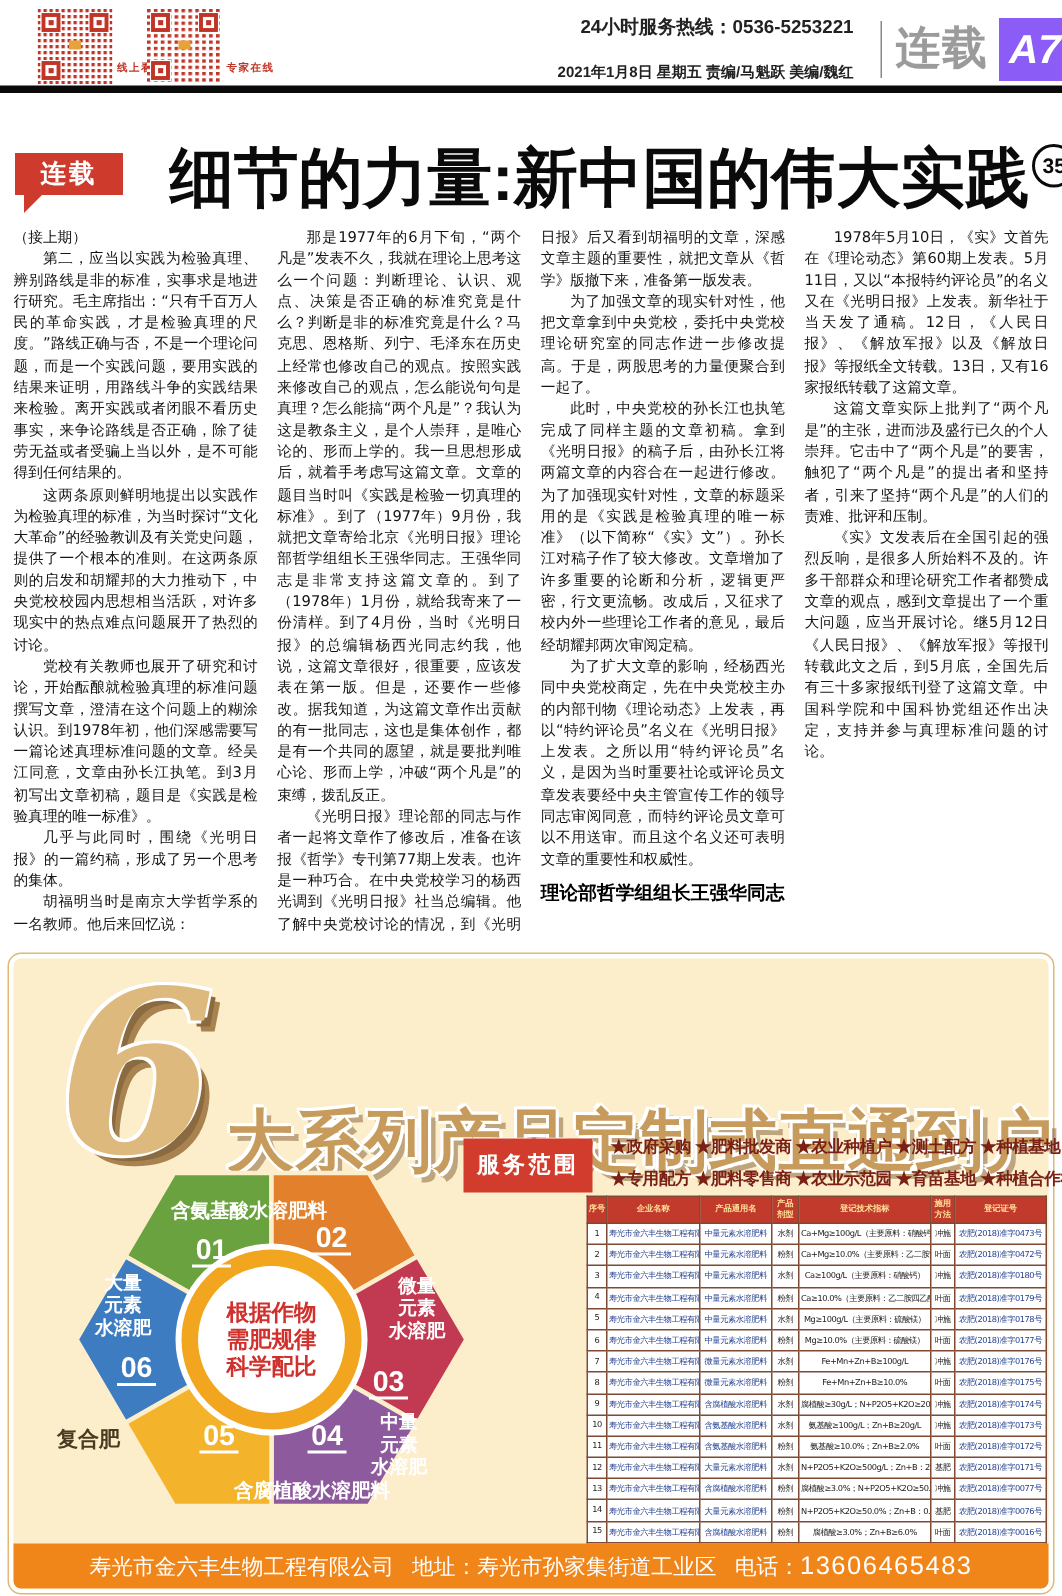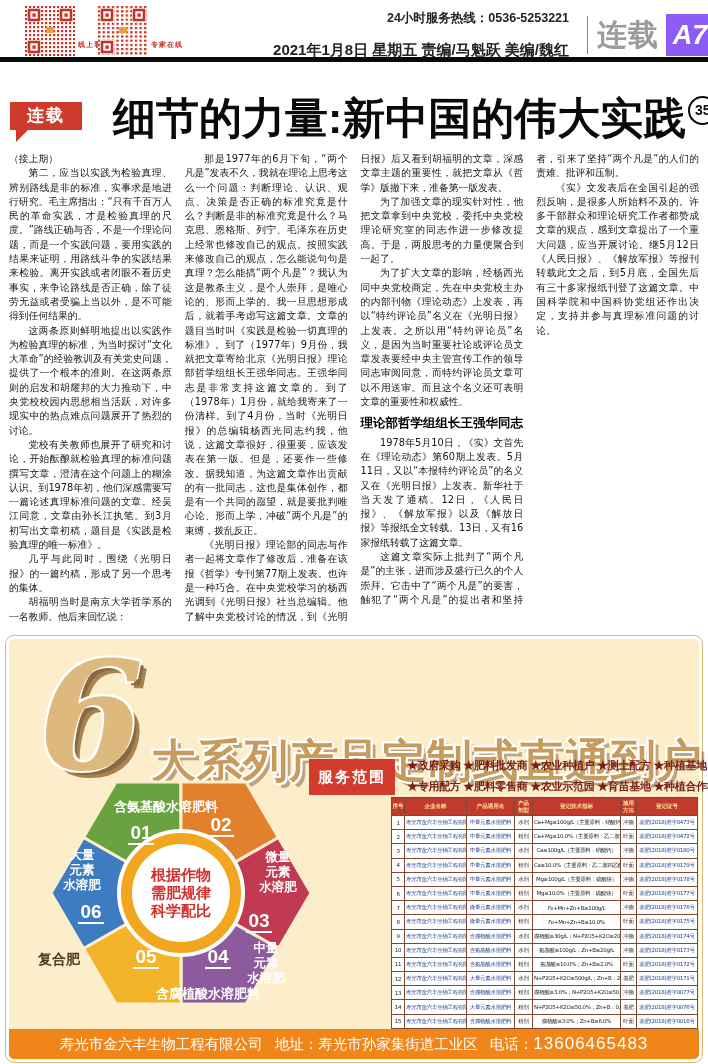--- a/index.html
+++ b/index.html
@@ -7,21 +7,21 @@
         font-family:"Liberation Sans",sans-serif;margin:0 auto;}
   
   .masthead{position:absolute;left:12px;top:0;width:708px;height:57px;}
   .qr{position:absolute;width:50px;height:50px;top:6px;}
   .qr1{left:13px;} .qr2{left:86px;}
   .qr-label{position:absolute;top:40px;font-size:7px;color:#c13527;font-weight:bold;letter-spacing:1px;}
   .qr-label1{left:66px;} .qr-label2{left:139px;}
   .mh-right{position:absolute;right:6px;top:10px;display:flex;align-items:center;}
   .mh-lines{text-align:right;margin-right:9px;color:#222;}
   .mh-hotline{font-size:12.5px;font-weight:bold;}
-  .mh-dateline{font-size:15px;font-weight:bold;margin-top:14px;}
+  .mh-dateline{font-size:10px;font-weight:bold;margin-top:14px;}
   .mh-divider{width:1px;height:38px;background:#888;margin:0 9px;}
   .mh-serial{font-size:30px;font-weight:900;color:#9b9b9b;letter-spacing:1px;margin-right:7px;}
   .mh-pageno{background:#8b5cf6;color:#fff;font-weight:900;font-style:italic;
              font-size:27px;width:48px;height:42px;line-height:42px;text-align:center;}
   .black-rule{position:absolute;left:0;top:57px;width:708px;height:5px;background:#0a0a0a;}
   
   .headline-row{position:absolute;left:0;top:90px;width:708px;height:60px;}
   .serial-tag{position:absolute;left:10px;top:12px;width:72px;height:28px;background:#ce3a2b;
               color:#fff;font-size:17px;font-weight:bold;text-align:center;line-height:28px;letter-spacing:2px;}
   .serial-tag:after{content:"";position:absolute;left:6px;top:28px;border:7px solid transparent;
@@ -135,20 +135,21 @@
   <div class="article">
       <p class="noindent">（接上期）</p>
       <p>第二，应当以实践为检验真理、辨别路线是非的标准，实事求是地进行研究。毛主席指出：“只有千百万人民的革命实践，才是检验真理的尺度。”路线正确与否，不是一个理论问题，而是一个实践问题，要用实践的结果来证明，用路线斗争的实践结果来检验。离开实践或者闭眼不看历史事实，来争论路线是否正确，除了徒劳无益或者受骗上当以外，是不可能得到任何结果的。</p>
       <p>这两条原则鲜明地提出以实践作为检验真理的标准，为当时探讨“文化大革命”的经验教训及有关党史问题，提供了一个根本的准则。在这两条原则的启发和胡耀邦的大力推动下，中央党校校园内思想相当活跃，对许多现实中的热点难点问题展开了热烈的讨论。</p>
       <p>党校有关教师也展开了研究和讨论，开始酝酿就检验真理的标准问题撰写文章，澄清在这个问题上的糊涂认识。到1978年初，他们深感需要写一篇论述真理标准问题的文章。经吴江同意，文章由孙长江执笔。到3月初写出文章初稿，题目是《实践是检验真理的唯一标准》。</p>
       <p>几乎与此同时，围绕《光明日报》的一篇约稿，形成了另一个思考的集体。</p>
       <p>胡福明当时是南京大学哲学系的一名教师。他后来回忆说：</p>
       <p>那是1977年的6月下旬，“两个凡是”发表不久，我就在理论上思考这么一个问题：判断理论、认识、观点、决策是否正确的标准究竟是什么？判断是非的标准究竟是什么？马克思、恩格斯、列宁、毛泽东在历史上经常也修改自己的观点。按照实践来修改自己的观点，怎么能说句句是真理？怎么能搞“两个凡是”？我认为这是教条主义，是个人崇拜，是唯心论的、形而上学的。我一旦思想形成后，就着手考虑写这篇文章。文章的题目当时叫《实践是检验一切真理的标准》。到了（1977年）9月份，我就把文章寄给北京《光明日报》理论部哲学组组长王强华同志。王强华同志是非常支持这篇文章的。到了（1978年）1月份，就给我寄来了一份清样。到了4月份，当时《光明日报》的总编辑杨西光同志约我，他说，这篇文章很好，很重要，应该发表在第一版。但是，还要作一些修改。据我知道，为这篇文章作出贡献的有一批同志，这也是集体创作，都是有一个共同的愿望，就是要批判唯心论、形而上学，冲破“两个凡是”的束缚，拨乱反正。</p>
       <p>《光明日报》理论部的同志与作者一起将文章作了修改后，准备在该报《哲学》专刊第77期上发表。也许是一种巧合。在中央党校学习的杨西光调到《光明日报》社当总编辑。他了解中央党校讨论的情况，到《光明日报》后又看到胡福明的文章，深感文章主题的重要性，就把文章从《哲学》版撤下来，准备第一版发表。</p>
       <p>为了加强文章的现实针对性，他把文章拿到中央党校，委托中央党校理论研究室的同志作进一步修改提高。于是，两股思考的力量便聚合到一起了。</p>
+      <p>此时，中央党校的孙长江也执笔完成了同样主题的文章初稿。拿到《光明日报》的稿子后，由孙长江将两篇文章的内容合在一起进行修改。为了加强现实针对性，文章的标题采用的是《实践是检验真理的唯一标准》（以下简称“《实》文”）。孙长江对稿子作了较大修改。文章增加了许多重要的论断和分析，逻辑更严密，行文更流畅。改成后，又征求了校内外一些理论工作者的意见，最后经胡耀邦两次审阅定稿。</p>
       <p>为了扩大文章的影响，经杨西光同中央党校商定，先在中央党校主办的内部刊物《理论动态》上发表，再以“特约评论员”名义在《光明日报》上发表。之所以用“特约评论员”名义，是因为当时重要社论或评论员文章发表要经中央主管宣传工作的领导同志审阅同意，而特约评论员文章可以不用送审。而且这个名义还可表明文章的重要性和权威性。</p>
       <h3 class="subhead">理论部哲学组组长王强华同志</h3>
       <p>1978年5月10日，《实》文首先在《理论动态》第60期上发表。5月11日，又以“本报特约评论员”的名义又在《光明日报》上发表。新华社于当天发了通稿。12日，《人民日报》、《解放军报》以及《解放日报》等报纸全文转载。13日，又有16家报纸转载了这篇文章。</p>
       <p>这篇文章实际上批判了“两个凡是”的主张，进而涉及盛行已久的个人崇拜。它击中了“两个凡是”的要害，触犯了“两个凡是”的提出者和坚持者，引来了坚持“两个凡是”的人们的责难、批评和压制。</p>
       <p>《实》文发表后在全国引起的强烈反响，是很多人所始料不及的。许多干部群众和理论研究工作者都赞成文章的观点，感到文章提出了一个重大问题，应当开展讨论。继5月12日《人民日报》、《解放军报》等报刊转载此文之后，到5月底，全国先后有三十多家报纸刊登了这篇文章。中国科学院和中国科协党组还作出决定，支持并参与真理标准问题的讨论。</p>
     </div>
 
   <div class="ad">
     <div class="ad-six">6</div>
     <div class="ad-banner">大系列产品定制式直通到户</div>

